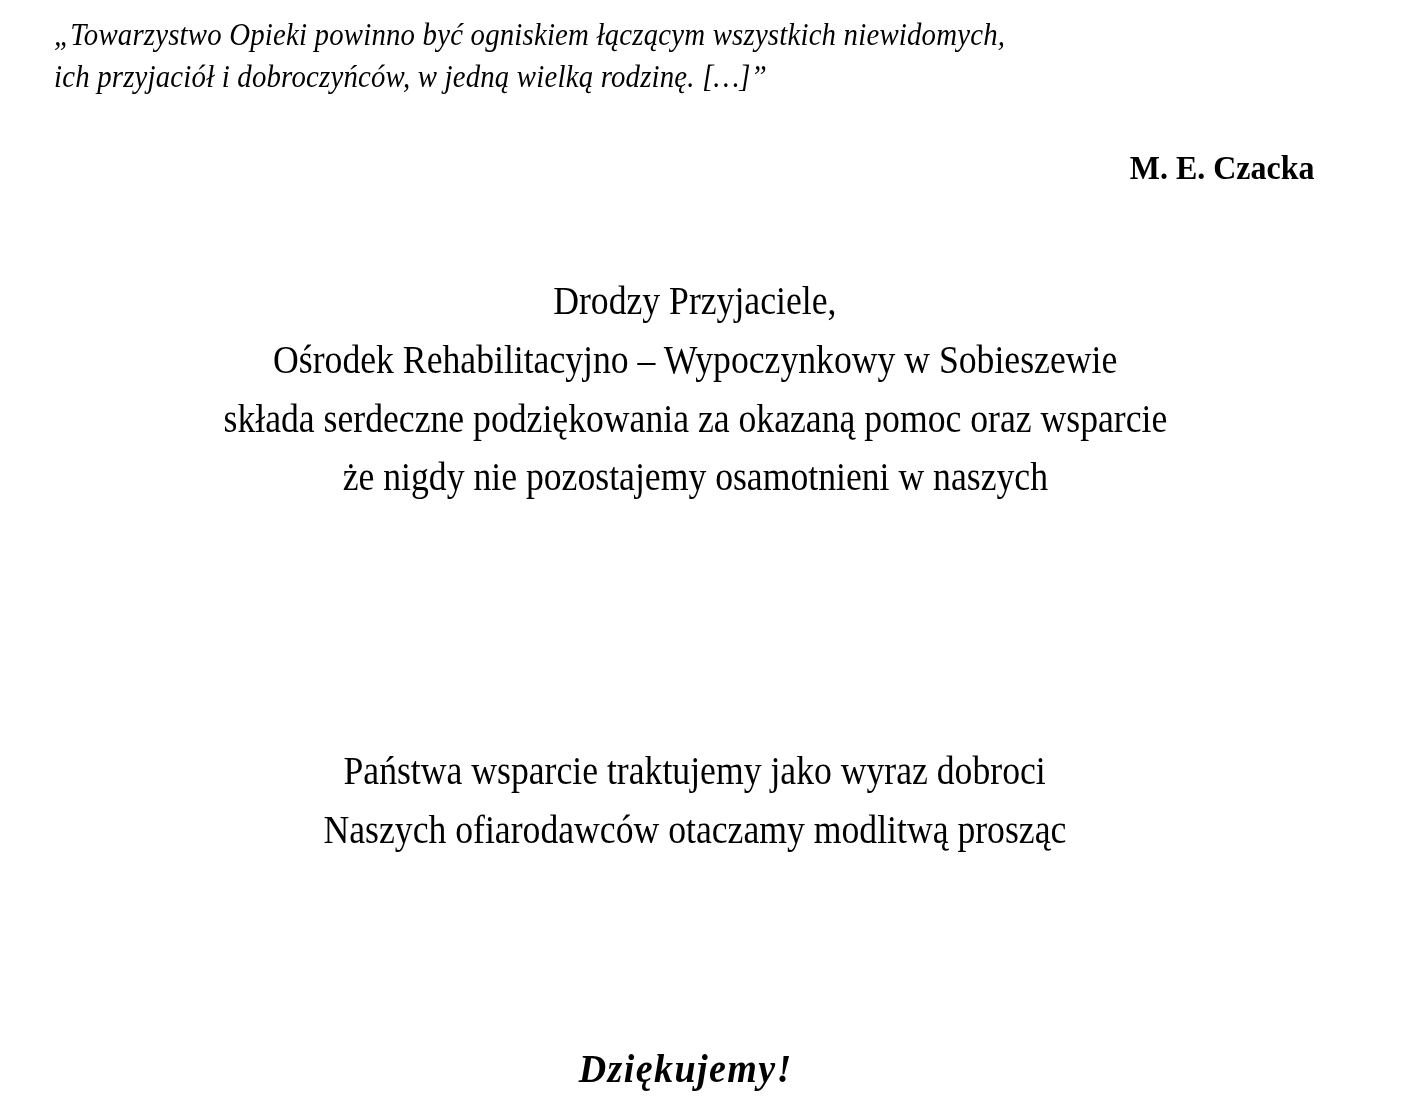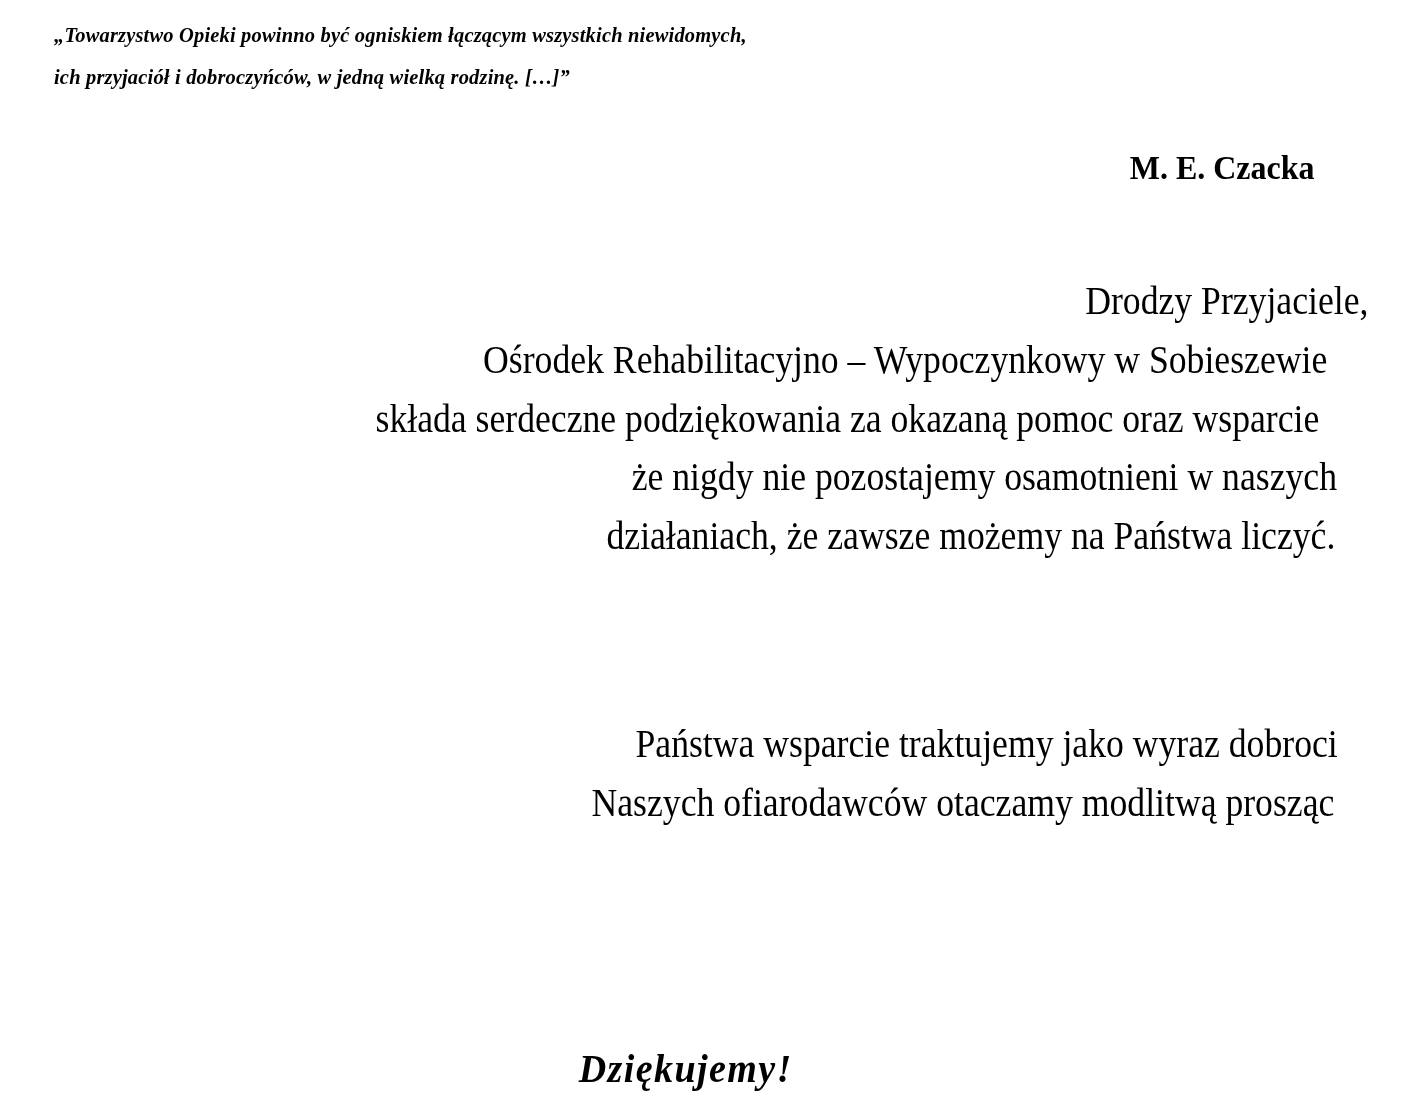--- a/index.html
+++ b/index.html
@@ -14,22 +14,22 @@
       overflow: hidden;
       color: #000000;
       font-family: "Liberation Serif", "DejaVu Serif", serif;
     }
     .quote {
       position: absolute;
       left: 54px;
       top: 14px;
       width: 1300px;
       font-style: italic;
-      font-weight: bold;
-      font-size: 22px;
+      font-weight: normal;
+      font-size: 31px;
       line-height: 42px;
       letter-spacing: 0.2px;
     }
     .quote .line {
       display: block;
       white-space: nowrap;
       transform-origin: left center;
       transform: scaleX(0.93);
     }
     .author {
@@ -47,29 +47,28 @@
       position: absolute;
       left: 0;
       width: 1390px;
       text-align: center;
       font-size: 41px;
       line-height: 58.8px;
     }
     .letter .line {
       display: block;
       white-space: nowrap;
-      text-align: right;
     }
     .letter .line span {
       display: inline-block;
       transform: scaleX(0.87);
       transform-origin: center center;
     }
     .para1 { top: 271px; }
-    .para2 { top: 714px; }
+    .para2 { top: 741px; }
     .closing {
       position: absolute;
       left: 0;
       width: 1372px;
       top: 1040px;
       text-align: center;
       font-weight: bold;
       font-size: 40px;
       line-height: 58px;
       white-space: nowrap;
@@ -89,21 +88,20 @@
   <span class="line">ich przyjaciół i dobroczyńców, w jedną wielką rodzinę. […]”</span>
 </div>
 
 <div class="author">M. E. Czacka</div>
 
 <div class="letter para1">
   <span class="line"><span>Drodzy Przyjaciele,</span></span>
   <span class="line"><span>Ośrodek Rehabilitacyjno – Wypoczynkowy w Sobieszewie</span></span>
   <span class="line"><span>składa serdeczne podziękowania za okazaną pomoc oraz wsparcie</span></span>
   <span class="line"><span>że nigdy nie pozostajemy osamotnieni w naszych</span></span>
-  <span class="line"><span>działaniach, że zawsze możemy na Państwa liczyć.</span></span>
 </div>
 
 <div class="letter para2">
   <span class="line"><span>Państwa wsparcie traktujemy jako wyraz dobroci</span></span>
   <span class="line"><span>Naszych ofiarodawców otaczamy modlitwą prosząc</span></span>
 </div>
 
 <div class="closing">
   <span>Dziękujemy!</span>
 </div>

